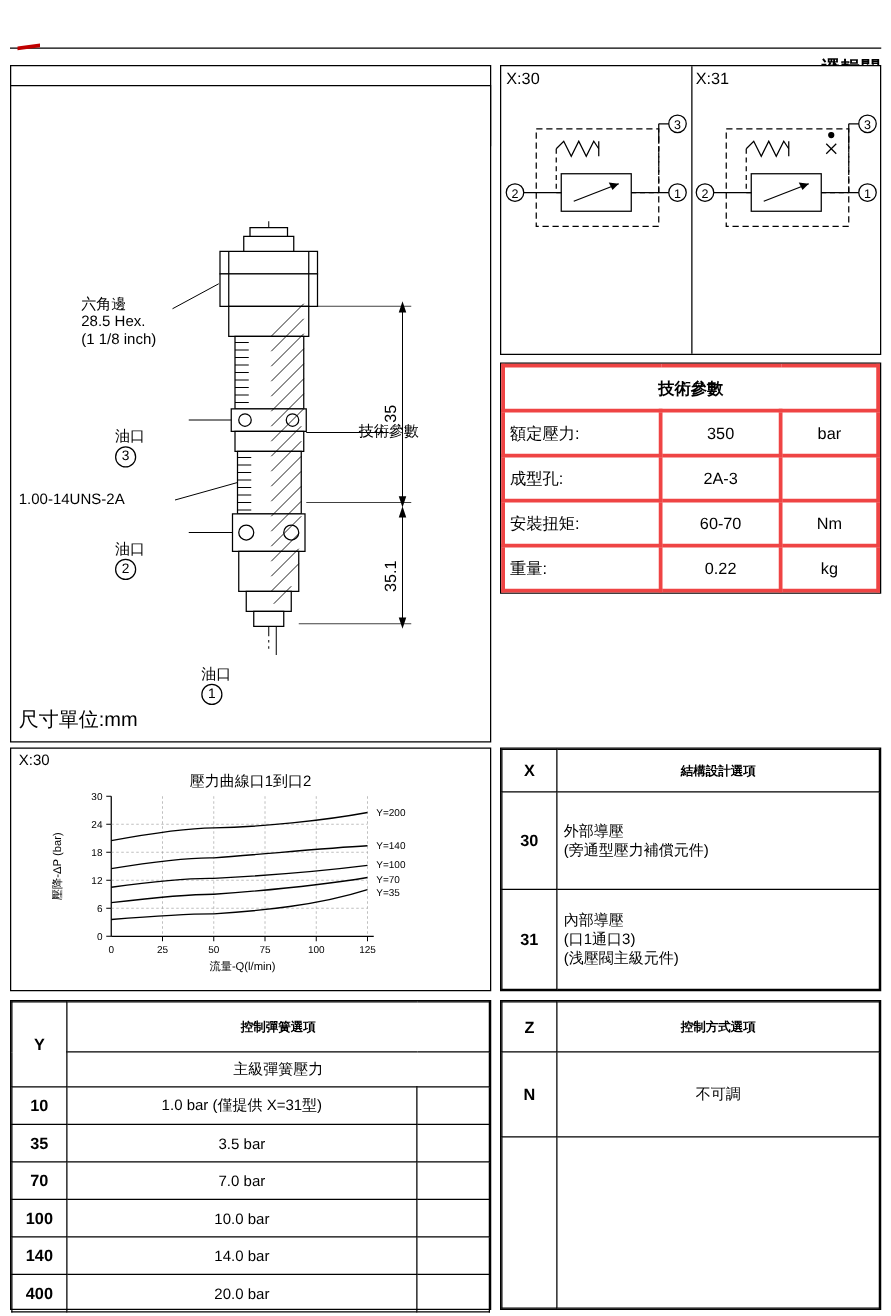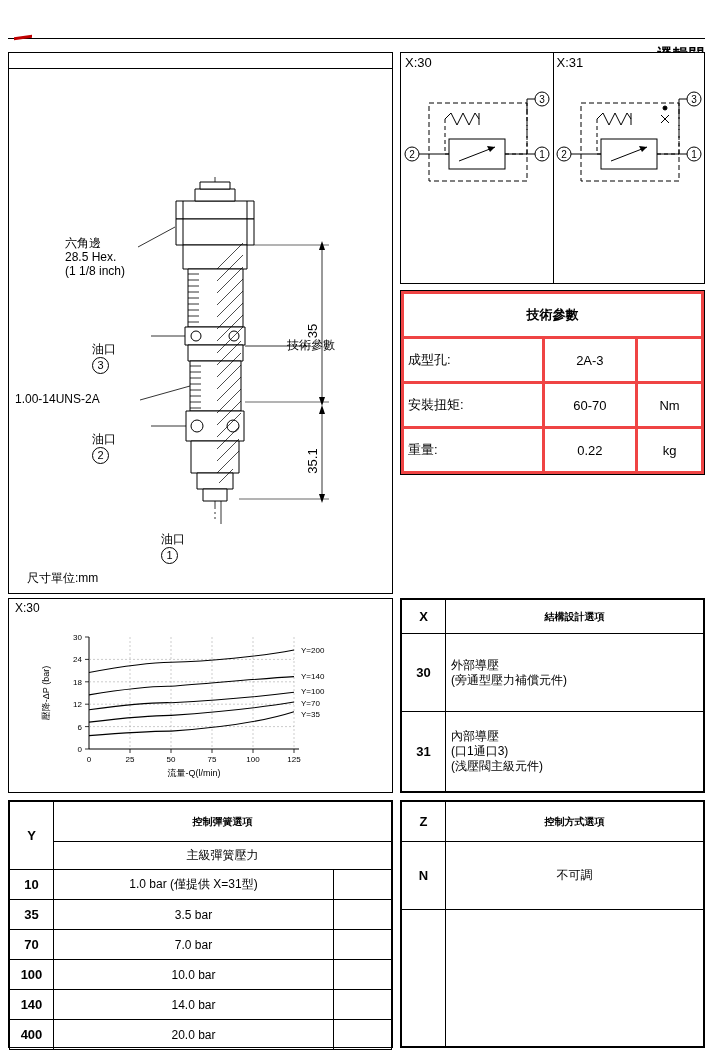--- a/index.html
+++ b/index.html
@@ -112,22 +112,22 @@
     border: 1px solid #000;
     border-radius: 50%;
     width: 15px; height: 15px;
     line-height: 14px;
     text-align: center;
     font-size: 11px;
     vertical-align: middle;
   }
   .unit-note {
     position: absolute;
-    left: 18px; bottom: 6px;
-    font-size: 12px;
+    left: 6px; bottom: 6px;
+    font-size: 16px;
   }
   
   #symbol-panel { left: 400px; top: 52px; width: 305px; height: 232px; }
   .sym-half {
     position: absolute;
     top: 0; bottom: 0;
     width: 50%;
   }
   .sym-left { left: 0; border-right: 1px solid #000; }
   .sym-right { left: 50%; }
@@ -379,40 +379,46 @@
     </div>
   </div>
 
   <div class="box" id="tech-panel">
     <table class="tbl">
       <tbody>
           <tr>
         <td colspan="3" class="th-title">技術參數</td>
       </tr>
       <tr>
+        <td style="width:42%">額定壓力:</td>
+        <td class="ctr" style="width:32%">350</td>
+        <td class="ctr">bar</td>
+      </tr>
+      <tr>
         <td>成型孔:</td>
         <td class="ctr">2A-3</td>
         <td class="ctr"></td>
       </tr>
       <tr>
         <td>安裝扭矩:</td>
         <td class="ctr">60-70</td>
         <td class="ctr">Nm</td>
       </tr>
       <tr>
         <td>重量:</td>
         <td class="ctr">0.22</td>
         <td class="ctr">kg</td>
       </tr>
     </tbody>
       </table>
   </div>
 
   <div class="box" id="graph-panel">
     <div id="graph-title">X:30</div>
+    <div id="graph-caption">壓力曲線口1到口2</div>
     <svg width="383" height="160" viewBox="0 0 383 160" style="position:absolute;left:0;top:32px;">
 
       <g stroke="#000" fill="none" stroke-width="1">
         <line x1="80" y1="6" x2="80" y2="118"></line>
         <line x1="80" y1="118" x2="290" y2="118"></line>
       </g>
 
       <g stroke="#999" stroke-width="0.5" stroke-dasharray="2,2">
         <line x1="80" y1="95.6" x2="285" y2="95.6"></line>
         <line x1="80" y1="73.2" x2="285" y2="73.2"></line>

